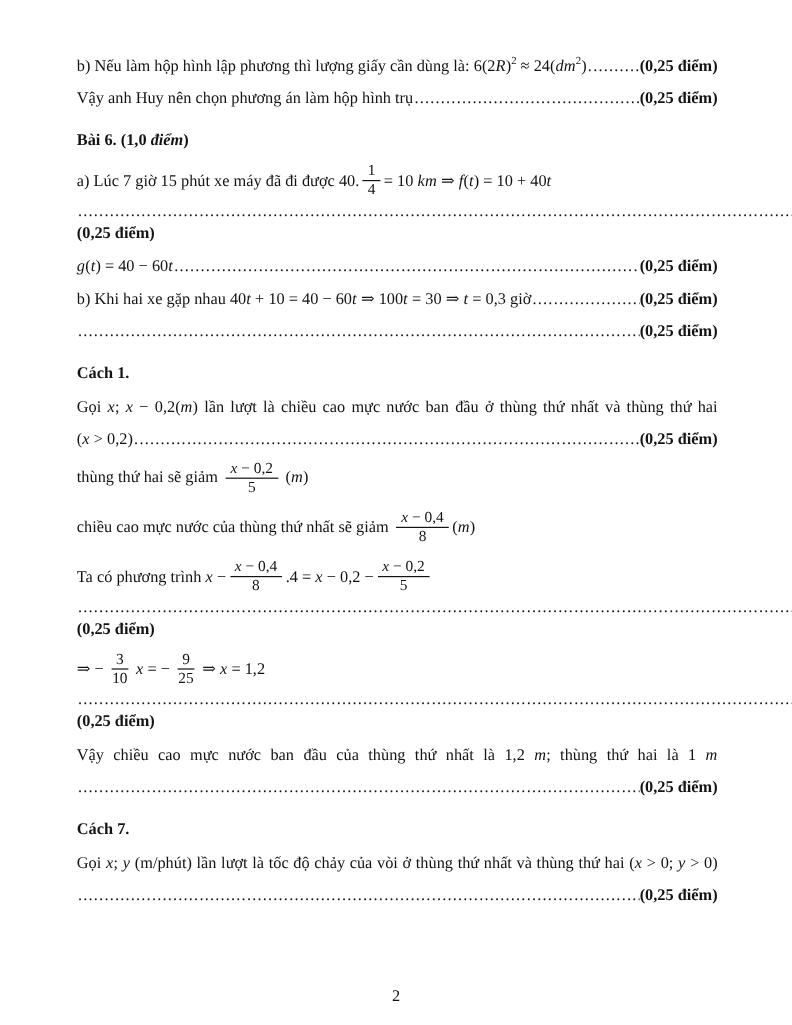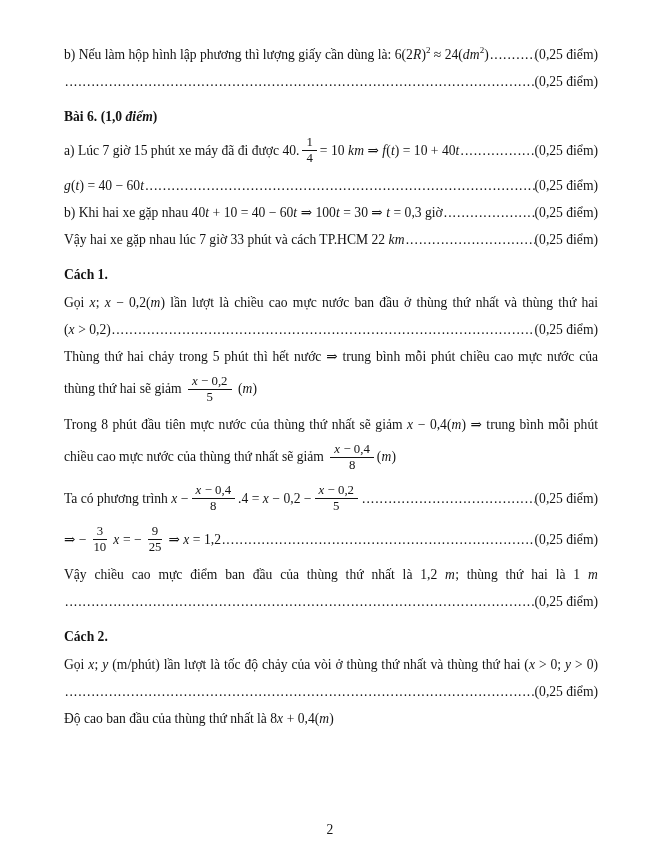--- a/index.html
+++ b/index.html
@@ -6,27 +6,27 @@
   body{
     width:660px;height:854px;position:relative;background:#ffffff;
     font-family:"Liberation Serif","DejaVu Serif",serif;
     color:#131313;overflow:hidden;
   }
   #doc{
     position:absolute;left:64px;top:46px;width:534px;
     font-size:13.6px;line-height:1.32;
   }
   .line{margin:0 0 9px 0;white-space:normal;}
-  .line.hasfrac{margin-top:4px;margin-bottom:10px;}
+  .line.hasfrac{margin-top:4px;margin-bottom:10px;flex-direction:column;}
   .line.heading{margin-top:17px;margin-bottom:10px;}
   .line.leaderline{display:flex;align-items:baseline;}
   .line.leaderline .content{white-space:nowrap;flex:0 0 auto;}
   .line.justify{display:block;text-align:justify;text-align-last:justify;}
   .dots{flex:1 1 auto;overflow:hidden;white-space:nowrap;letter-spacing:1px;padding:0 1px;}
-  .points{font-weight:normal;white-space:nowrap;flex:0 0 auto;}
+  .points{font-weight:bold;white-space:nowrap;flex:0 0 auto;}
   .btext{font-weight:bold;}
   .bitext{font-weight:bold;font-style:italic;}
   .math{font-family:"Liberation Serif","DejaVu Serif",serif;}
   .math i{font-style:italic;letter-spacing:.2px;}
   .math sup{font-size:9px;line-height:0;}
   .frac{
     display:inline-flex;flex-direction:column;align-items:center;
     vertical-align:middle;font-size:12.8px;line-height:1.18;
     margin:0 3px;position:relative;top:-1px;
   }
@@ -40,20 +40,21 @@
 </head>
 <body>
 
 <div id="doc">
     <div class="line leaderline">
       <span class="content"><span class="text">b) Nếu làm hộp hình lập phương thì lượng giấy cần dùng là: </span><span class="math">6(2<i>R</i>)<sup>2</sup> ≈ 24(<i>dm</i><sup>2</sup>)</span></span>
       <span class="dots">............................................................................................................................................................................................................................................................................................................</span>
       <span class="points">(0,25 điểm)</span>
     </div>
     <div class="line leaderline">
+      <span class="content"><span class="text">Vậy anh Huy nên chọn phương án làm hộp hình trụ</span></span>
       <span class="dots">............................................................................................................................................................................................................................................................................................................</span>
       <span class="points">(0,25 điểm)</span>
     </div>
     <div class="line heading"><span class="content"><span class="btext">Bài 6. (1,0 </span><span class="bitext">điểm</span><span class="btext">)</span></span></div>
     <div class="line leaderline hasfrac">
       <span class="content"><span class="text">a) Lúc 7 giờ 15 phút xe máy đã đi được </span><span class="math">40.</span><span class="frac math">
           <span class="num">1</span>
           <span class="den">4</span>
         </span><span class="math">= 10 <i>km</i> ⇒ <i>f</i>(<i>t</i>) = 10 + 40<i>t</i></span></span>
       <span class="dots">............................................................................................................................................................................................................................................................................................................</span>
@@ -63,37 +64,34 @@
       <span class="content"><span class="math"><i>g</i>(<i>t</i>) = 40 − 60<i>t</i> </span></span>
       <span class="dots">............................................................................................................................................................................................................................................................................................................</span>
       <span class="points">(0,25 điểm)</span>
     </div>
     <div class="line leaderline">
       <span class="content"><span class="text">b) Khi hai xe gặp nhau </span><span class="math">40<i>t</i> + 10 = 40 − 60<i>t</i> ⇒ 100<i>t</i> = 30 ⇒ <i>t</i> = 0,3</span><span class="text"> giờ</span></span>
       <span class="dots">............................................................................................................................................................................................................................................................................................................</span>
       <span class="points">(0,25 điểm)</span>
     </div>
     <div class="line leaderline">
-      <span class="content"><span class="text">Vậy hai xe gặp nhau lúc 7 giờ 33 phút và cách TP.HCM </span><span class="math">22 <i>km</i> </span></span>
       <span class="dots">............................................................................................................................................................................................................................................................................................................</span>
       <span class="points">(0,25 điểm)</span>
     </div>
     <div class="line heading"><span class="content"><span class="btext">Cách 1.</span></span></div>
     <div class="line justify"><span class="content"><span class="text">Gọi </span><span class="math"><i>x</i>; <i>x</i> − 0,2(<i>m</i>)</span><span class="text"> lần lượt là chiều cao mực nước ban đầu ở thùng thứ nhất và thùng thứ hai</span></span></div>
     <div class="line leaderline">
       <span class="content"><span class="math">(<i>x</i> &gt; 0,2)</span></span>
       <span class="dots">............................................................................................................................................................................................................................................................................................................</span>
       <span class="points">(0,25 điểm)</span>
     </div>
-    <div class="line justify"><span class="content"><span class="text">Thùng thứ hai chảy trong 5 phút thì hết nước </span><span class="math">⇒</span><span class="text"> trung bình mỗi phút chiều cao mực nước của</span></span></div>
     <div class="line hasfrac"><span class="content"><span class="text">thùng thứ hai sẽ giảm </span><span class="frac math">
           <span class="num"><i>x</i> − 0,2</span>
           <span class="den">5</span>
         </span><span class="math"> (<i>m</i>)</span></span></div>
-    <div class="line justify"><span class="content"><span class="text">Trong 8 phút đầu tiên mực nước của thùng thứ nhất sẽ giảm </span><span class="math"><i>x</i> − 0,4(<i>m</i>) ⇒</span><span class="text"> trung bình mỗi phút</span></span></div>
     <div class="line hasfrac"><span class="content"><span class="text">chiều cao mực nước của thùng thứ nhất sẽ giảm </span><span class="frac math">
           <span class="num"><i>x</i> − 0,4</span>
           <span class="den">8</span>
         </span><span class="math">(<i>m</i>)</span></span></div>
     <div class="line leaderline hasfrac">
       <span class="content"><span class="text">Ta có phương trình </span><span class="math"><i>x</i> −</span><span class="frac math">
           <span class="num"><i>x</i> − 0,4</span>
           <span class="den">8</span>
         </span><span class="math">.4 = <i>x</i> − 0,2 −</span><span class="frac math">
           <span class="num"><i>x</i> − 0,2</span>
@@ -106,29 +104,28 @@
       <span class="content"><span class="math">⇒ −</span><span class="frac math">
           <span class="num">3</span>
           <span class="den">10</span>
         </span><span class="math"><i>x</i> = −</span><span class="frac math">
           <span class="num">9</span>
           <span class="den">25</span>
         </span><span class="math">⇒ <i>x</i> = 1,2</span></span>
       <span class="dots">............................................................................................................................................................................................................................................................................................................</span>
       <span class="points">(0,25 điểm)</span>
     </div>
-    <div class="line justify"><span class="content"><span class="text">Vậy chiều cao mực điểm ban đầu của thùng thứ nhất là </span><span class="math">1,2 <i>m</i></span><span class="text">; thùng thứ hai là </span><span class="math">1 <i>m</i></span></span></div>
+    <div class="line justify"><span class="content"><span class="text">Vậy chiều cao mực nước ban đầu của thùng thứ nhất là </span><span class="math">1,2 <i>m</i></span><span class="text">; thùng thứ hai là </span><span class="math">1 <i>m</i></span></span></div>
     <div class="line leaderline">
       <span class="content"></span>
       <span class="dots">............................................................................................................................................................................................................................................................................................................</span>
       <span class="points">(0,25 điểm)</span>
     </div>
-    <div class="line heading"><span class="content"><span class="btext">Cách 2.</span></span></div>
+    <div class="line heading"><span class="content"><span class="btext">Cách 7.</span></span></div>
     <div class="line justify"><span class="content"><span class="text">Gọi </span><span class="math"><i>x</i>; <i>y</i></span><span class="text"> (m/phút) lần lượt là tốc độ chảy của vòi ở thùng thứ nhất và thùng thứ hai </span><span class="math">(<i>x</i> &gt; 0; <i>y</i> &gt; 0)</span></span></div>
     <div class="line leaderline">
       <span class="content"></span>
       <span class="dots">............................................................................................................................................................................................................................................................................................................</span>
       <span class="points">(0,25 điểm)</span>
     </div>
-    <div class="line"><span class="content"><span class="text">Độ cao ban đầu của thùng thứ nhất là </span><span class="math">8<i>x</i> + 0,4(<i>m</i>)</span></span></div>
   </div>
 
 <div id="pagenum">2</div>
 
 </body></html>

